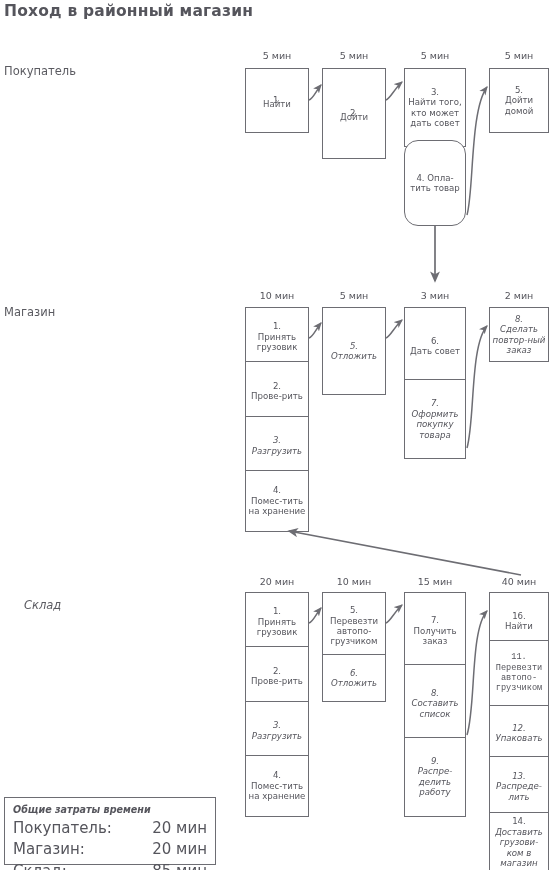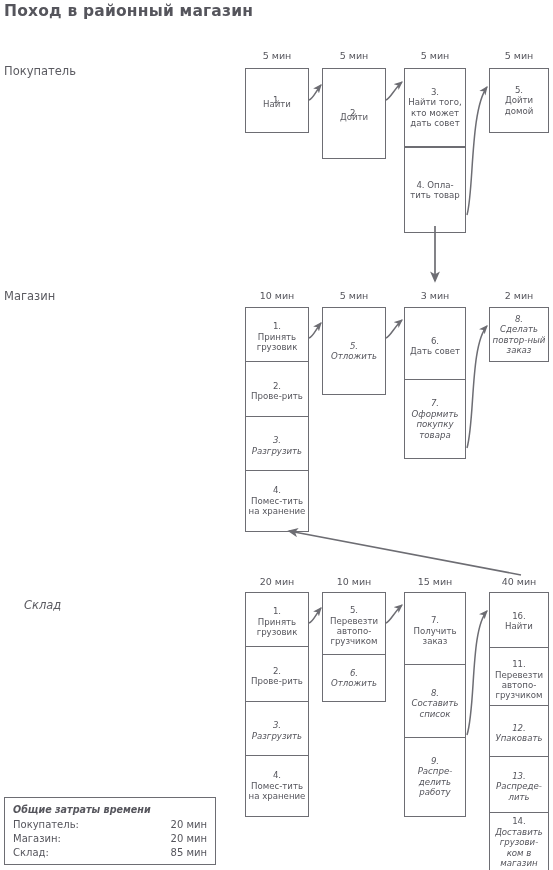--- a/index.html
+++ b/index.html
@@ -76,21 +76,21 @@
     font-size: 9.6px;
     font-weight: bold;
     font-style: italic;
     color: #55555c;
     margin-bottom: 3px;
     white-space: nowrap;
   }
   #summary .srow {
     display: flex;
     justify-content: space-between;
-    font-size: 10px;
+    font-size: 15px;
     line-height: 1.42;
     color: #55555c;
     white-space: nowrap;
   }
   #summary .srow .sval { font-style: normal; }
 
   svg.arrows {
     position: absolute; left: 0; top: 0;
     width: 553px; height: 870px;
     overflow: visible;
@@ -98,21 +98,21 @@
   }
 </style>
 </head>
 <body>
 
 <div id="diagram">
 
   <div class="abs" id="title">Поход в районный магазин</div>
 
   <div class="abs lane-label" style="left:4px; top:64px;">Покупатель</div>
-  <div class="abs lane-label" style="left:4px; top:289px;">Магазин</div>
+  <div class="abs lane-label" style="left:4px; top:305px;">Магазин</div>
   <div class="abs lane-label italic" style="left:4px; top:598px;margin-left:20px;">Склад</div>
 
   <div class="abs col-time" style="left:245px; top:50px; width:64px;">5 мин</div>
   <div class="abs col-time" style="left:322px; top:50px; width:64px;">5 мин</div>
   <div class="abs col-time" style="left:404px; top:50px; width:62px;">5 мин</div>
   <div class="abs col-time" style="left:489px; top:50px; width:60px;">5 мин</div>
 
   <div class="stack" style="left:245px; top:68px; width:64px;">
     <div class="pbox" style="top:0; height:61px;">
       <span class="txt">1.</span>
@@ -128,21 +128,21 @@
     </div>
     <div class="abs" style="left:0; top:0; width:64px; height:87px; display:flex; align-items:center; justify-content:center; pointer-events:none;">
       <span style="font-size:8.6px; line-height:1.22; text-align:center; margin-top:11px;">Дойти</span>
     </div>
   </div>
 
   <div class="stack" style="left:404px; top:68px; width:62px;">
     <div class="pbox" style="top:0; height:75px;">
       <span class="txt"><span>3.</span><br><span>Найти того, кто может дать совет</span></span>
     </div>
-    <div class="pbox" style="top:79px; height:82px;">
+    <div class="pbox" style="top:72px; height:82px;border-radius:14px;">
       <span class="txt"><span>4.</span> <span>Опла-<wbr>тить товар</span></span>
     </div>
   </div>
 
   <div class="stack" style="left:489px; top:68px; width:60px;">
     <div class="pbox" style="top:0; height:61px;">
       <span class="txt"><span>5.</span><br><span>Дойти домой</span></span>
     </div>
   </div>
 
@@ -225,21 +225,21 @@
     </div>
     <div class="pbox italic" style="top:144.8px; height:76px;">
       <span class="txt"><span>9.</span><br><span>Распре-<wbr>делить работу</span></span>
     </div>
   </div>
 
   <div class="stack" style="left:489px; top:592px; width:60px;">
     <div class="pbox" style="top:0; height:54px;">
       <span class="txt"><span>16.</span><br><span>Найти</span></span>
     </div>
-    <div class="pbox" style="top:55px; height:62px;">
+    <div class="pbox" style="top:48px; height:62px;font-family:Liberation Mono, monospace;">
       <span class="txt"><span>11.</span><br><span>Перевезти автопо-<wbr>грузчиком</span></span>
     </div>
     <div class="pbox italic" style="top:113.2px; height:52px;">
       <span class="txt"><span>12.</span><br><span>Упаковать</span></span>
     </div>
     <div class="pbox italic" style="top:163.6px; height:58px;justify-content:center;">
       <span class="txt"><span>13.</span><br><span>Распреде-<wbr>лить</span></span>
     </div>
     <div class="pbox" style="top:220px; height:57px;">
       <span class="txt"><span>14.</span><br><span class="it">Доставить грузови-<wbr>ком в магазин</span></span>

